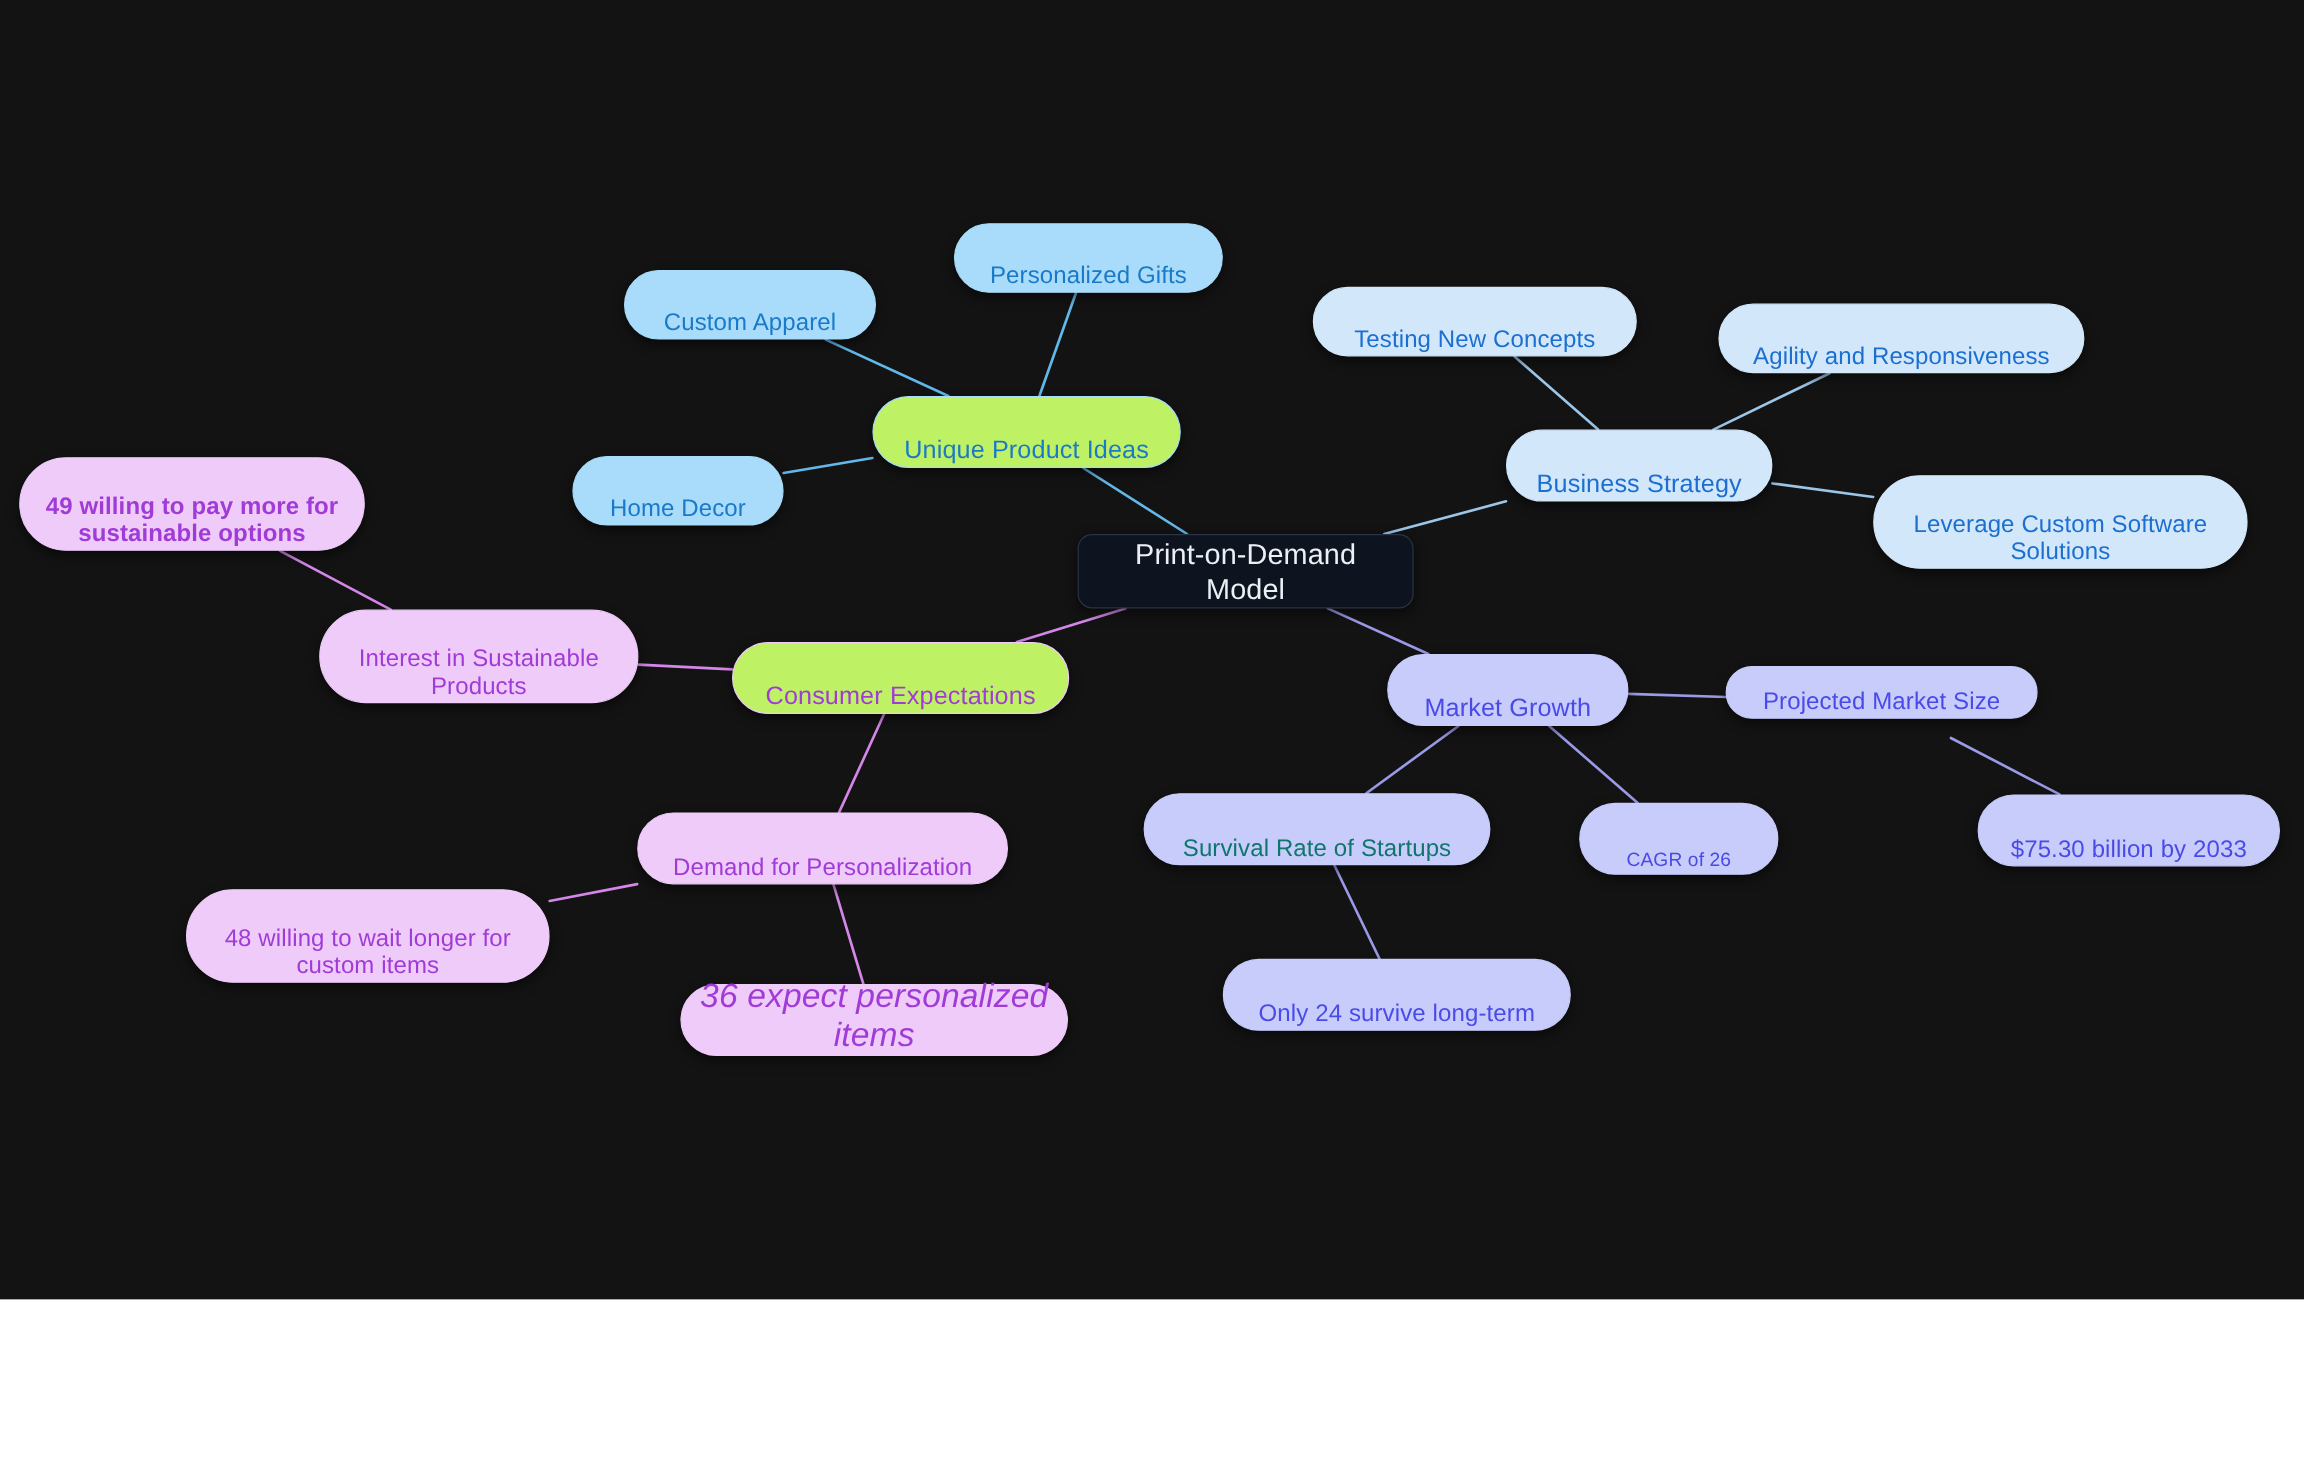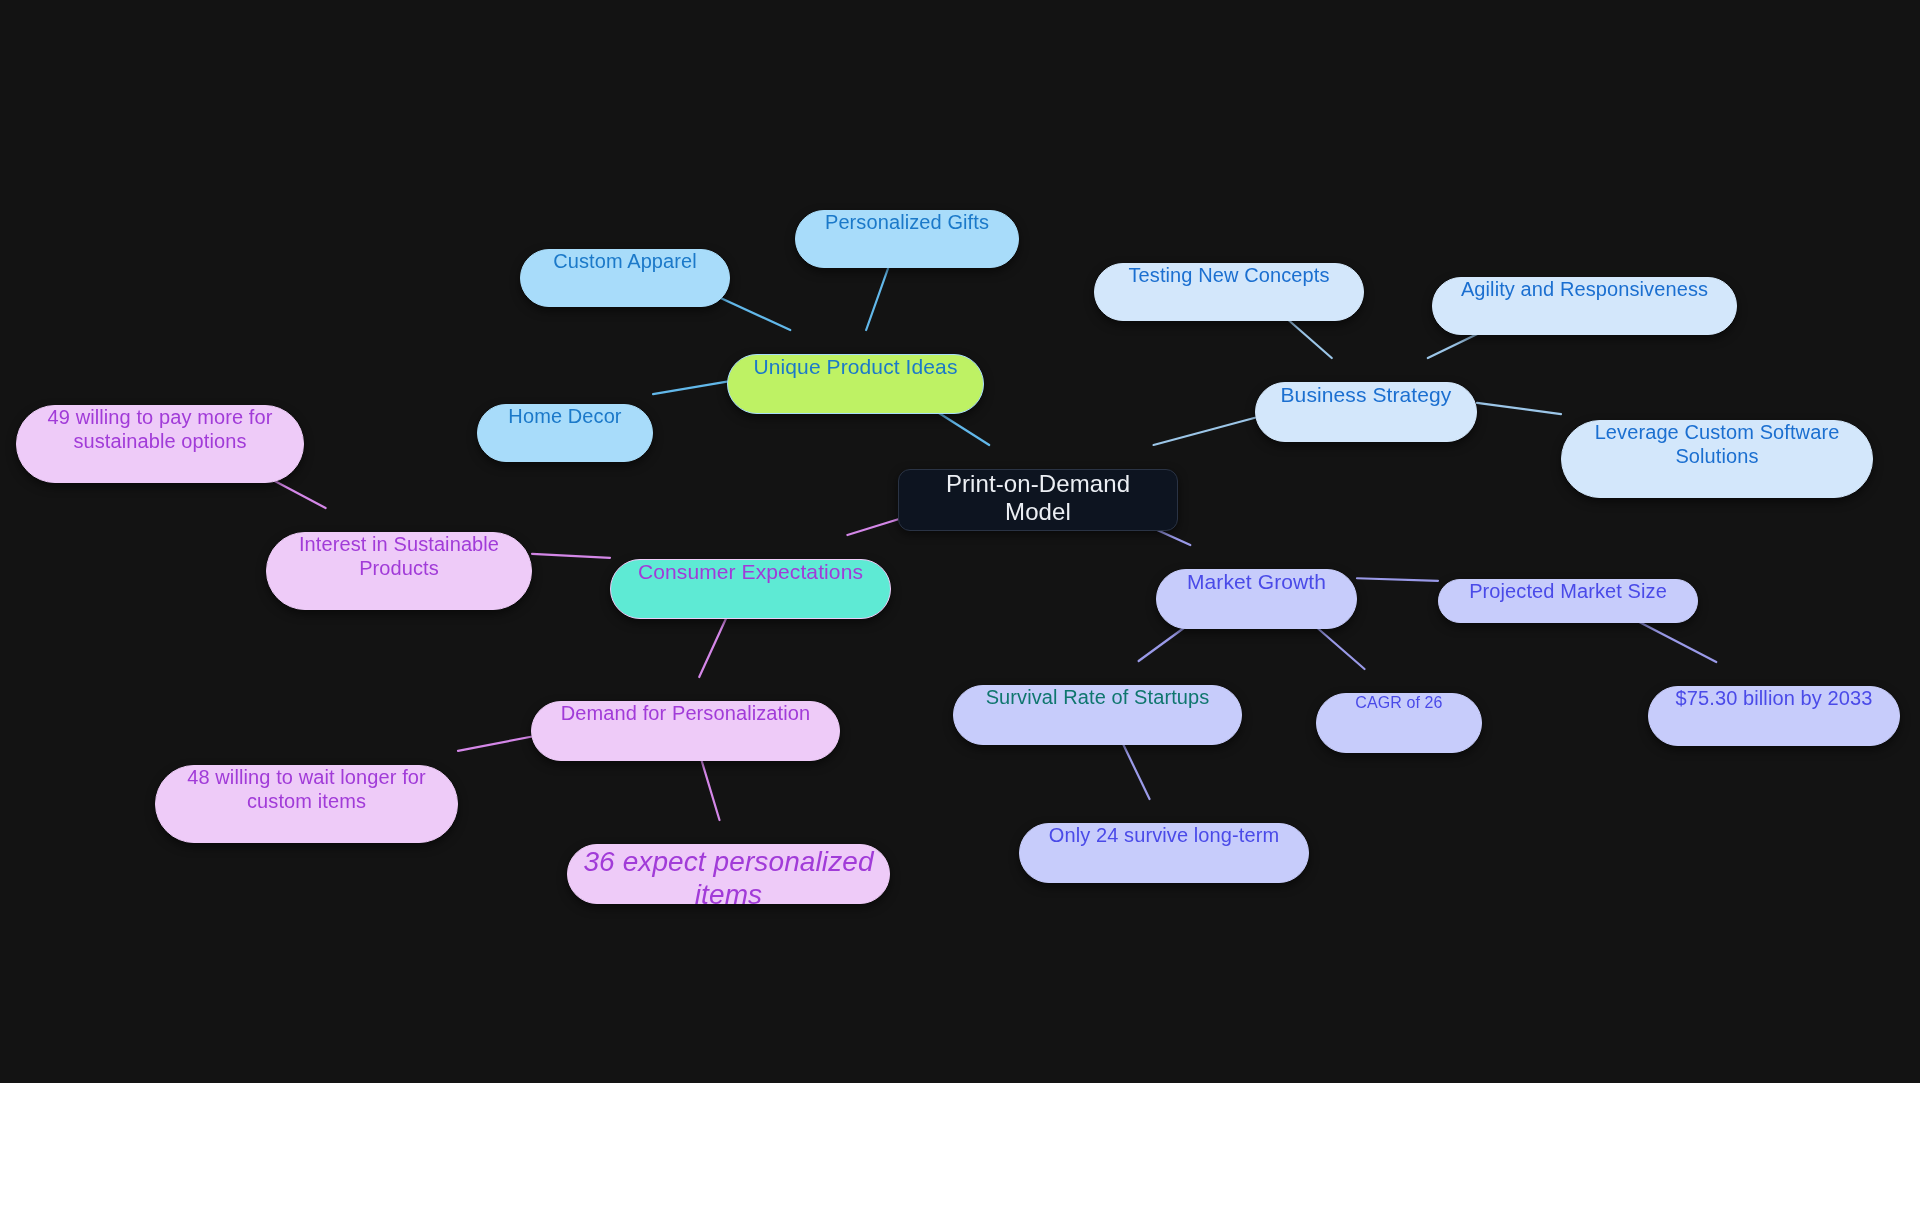--- a/index.html
+++ b/index.html
@@ -34,30 +34,29 @@
     left: 0;
     top: 0;
     width: 1920px;
     height: 1083px;
     pointer-events: none;
   }
   .node {
     position: absolute;
     box-sizing: border-box;
     display: flex;
-    align-items: flex-start;
+    align-items: flex-end;
     justify-content: center;
     text-align: center;
     border-radius: 999px;
     line-height: 1.18;
     letter-spacing: 0.1px;
     padding: 0 14px;
     white-space: pre-line;
     font-family: "Liberation Sans", sans-serif;
-    margin-top: 24px;
   }
   .node.root {
     background: #0d1420;
     color: #eceff4;
     border: 1px solid #2a3344;
     border-radius: 12px;
     font-size: 24px;
     box-shadow: 0 3px 10px rgba(0,0,0,0.55);
   }
   .node.leafbox {
@@ -103,24 +102,24 @@
         <div class="node root" style="left: 898px; top: 445px; width: 280px; height: 62px; font-size: 24px;"><span>Print-on-Demand Model</span></div>
         <div class="node leafbox" style="left: 727px; top: 330px; width: 257px; height: 60px; font-size: 21px; background: #bef264; color: rgb(27, 121, 201); border: 1px solid rgb(168, 220, 250);"><span>Unique Product Ideas</span></div>
         <div class="node leafbox" style="left: 520px; top: 225px; width: 210px; height: 58px; font-size: 20px; background: rgb(168, 220, 250); color: rgb(27, 121, 201); border: 1px solid rgb(168, 220, 250);"><span>Custom Apparel</span></div>
         <div class="node leafbox" style="left: 795px; top: 186px; width: 224px; height: 58px; font-size: 20px; background: rgb(168, 220, 250); color: rgb(27, 121, 201); border: 1px solid rgb(168, 220, 250);"><span>Personalized Gifts</span></div>
         <div class="node leafbox" style="left: 477px; top: 380px; width: 176px; height: 58px; font-size: 20px; background: rgb(168, 220, 250); color: rgb(27, 121, 201); border: 1px solid rgb(168, 220, 250);"><span>Home Decor</span></div>
         <div class="node leafbox" style="left: 1255px; top: 358px; width: 222px; height: 60px; font-size: 21px; background: rgb(211, 231, 251); color: rgb(27, 111, 208); border: 1px solid rgb(211, 231, 251);"><span>Business Strategy</span></div>
         <div class="node leafbox" style="left: 1094px; top: 239px; width: 270px; height: 58px; font-size: 20px; background: rgb(211, 231, 251); color: rgb(27, 111, 208); border: 1px solid rgb(211, 231, 251);"><span>Testing New Concepts</span></div>
         <div class="node leafbox" style="left: 1432px; top: 253px; width: 305px; height: 58px; font-size: 20px; background: rgb(211, 231, 251); color: rgb(27, 111, 208); border: 1px solid rgb(211, 231, 251);"><span>Agility and Responsiveness</span></div>
         <div class="node leafbox" style="left: 1561px; top: 396px; width: 312px; height: 78px; font-size: 20px; background: rgb(211, 231, 251); color: rgb(27, 111, 208); border: 1px solid rgb(211, 231, 251);"><span>Leverage Custom Software
 Solutions</span></div>
-        <div class="node leafbox" style="left: 610px; top: 535px; width: 281px; height: 60px; font-size: 21px; background: #5eead4; color: rgb(161, 59, 216); border: 1px solid rgb(238, 203, 248);"><span>Consumer Expectations</span></div>
+        <div class="node leafbox" style="left: 610px; top: 535px; width: 281px; height: 60px; font-size: 21px; background: #bef264; color: rgb(161, 59, 216); border: 1px solid rgb(238, 203, 248);"><span>Consumer Expectations</span></div>
         <div class="node leafbox" style="left: 266px; top: 508px; width: 266px; height: 78px; font-size: 20px; background: rgb(238, 203, 248); color: rgb(161, 59, 216); border: 1px solid rgb(238, 203, 248);"><span>Interest in Sustainable
 Products</span></div>
-        <div class="node leafbox" style="left: 16px; top: 381px; width: 288px; height: 78px; font-size: 20px; background: rgb(238, 203, 248); color: rgb(161, 59, 216); border: 1px solid rgb(238, 203, 248);"><span>49 willing to pay more for
+        <div class="node leafbox" style="left: 16px; top: 381px; width: 288px; height: 78px; font-size: 20px; background: rgb(238, 203, 248); color: rgb(161, 59, 216); border: 1px solid rgb(238, 203, 248); font-weight: bold;"><span>49 willing to pay more for
 sustainable options</span></div>
         <div class="node leafbox" style="left: 531px; top: 677px; width: 309px; height: 60px; font-size: 20px; background: rgb(238, 203, 248); color: rgb(161, 59, 216); border: 1px solid rgb(238, 203, 248);"><span>Demand for Personalization</span></div>
         <div class="node leafbox" style="left: 155px; top: 741px; width: 303px; height: 78px; font-size: 20px; background: rgb(238, 203, 248); color: rgb(161, 59, 216); border: 1px solid rgb(238, 203, 248);"><span>48 willing to wait longer for
 custom items</span></div>
         <div class="node leafbox" style="left: 567px; top: 820px; width: 323px; height: 60px; font-size: 28px; background: rgb(238, 203, 248); color: rgb(161, 59, 216); border: 1px solid rgb(238, 203, 248); font-style: italic;"><span>36 expect personalized items</span></div>
         <div class="node leafbox" style="left: 1156px; top: 545px; width: 201px; height: 60px; font-size: 21px; background: rgb(199, 204, 251); color: rgb(74, 74, 232); border: 1px solid rgb(199, 204, 251);"><span>Market Growth</span></div>
         <div class="node leafbox" style="left: 1438px; top: 555px; width: 260px; height: 44px; font-size: 20px; background: rgb(199, 204, 251); color: rgb(74, 74, 232); border: 1px solid rgb(199, 204, 251);"><span>Projected Market Size</span></div>
         <div class="node leafbox" style="left: 1648px; top: 662px; width: 252px; height: 60px; font-size: 20px; background: rgb(199, 204, 251); color: rgb(74, 74, 232); border: 1px solid rgb(199, 204, 251);"><span>$75.30 billion by 2033</span></div>
         <div class="node leafbox" style="left: 953px; top: 661px; width: 289px; height: 60px; font-size: 20px; background: rgb(199, 204, 251); color: #0f766e; border: 1px solid rgb(199, 204, 251);"><span>Survival Rate of Startups</span></div>
         <div class="node leafbox" style="left: 1019px; top: 799px; width: 290px; height: 60px; font-size: 20px; background: rgb(199, 204, 251); color: rgb(74, 74, 232); border: 1px solid rgb(199, 204, 251);"><span>Only 24 survive long-term</span></div>

